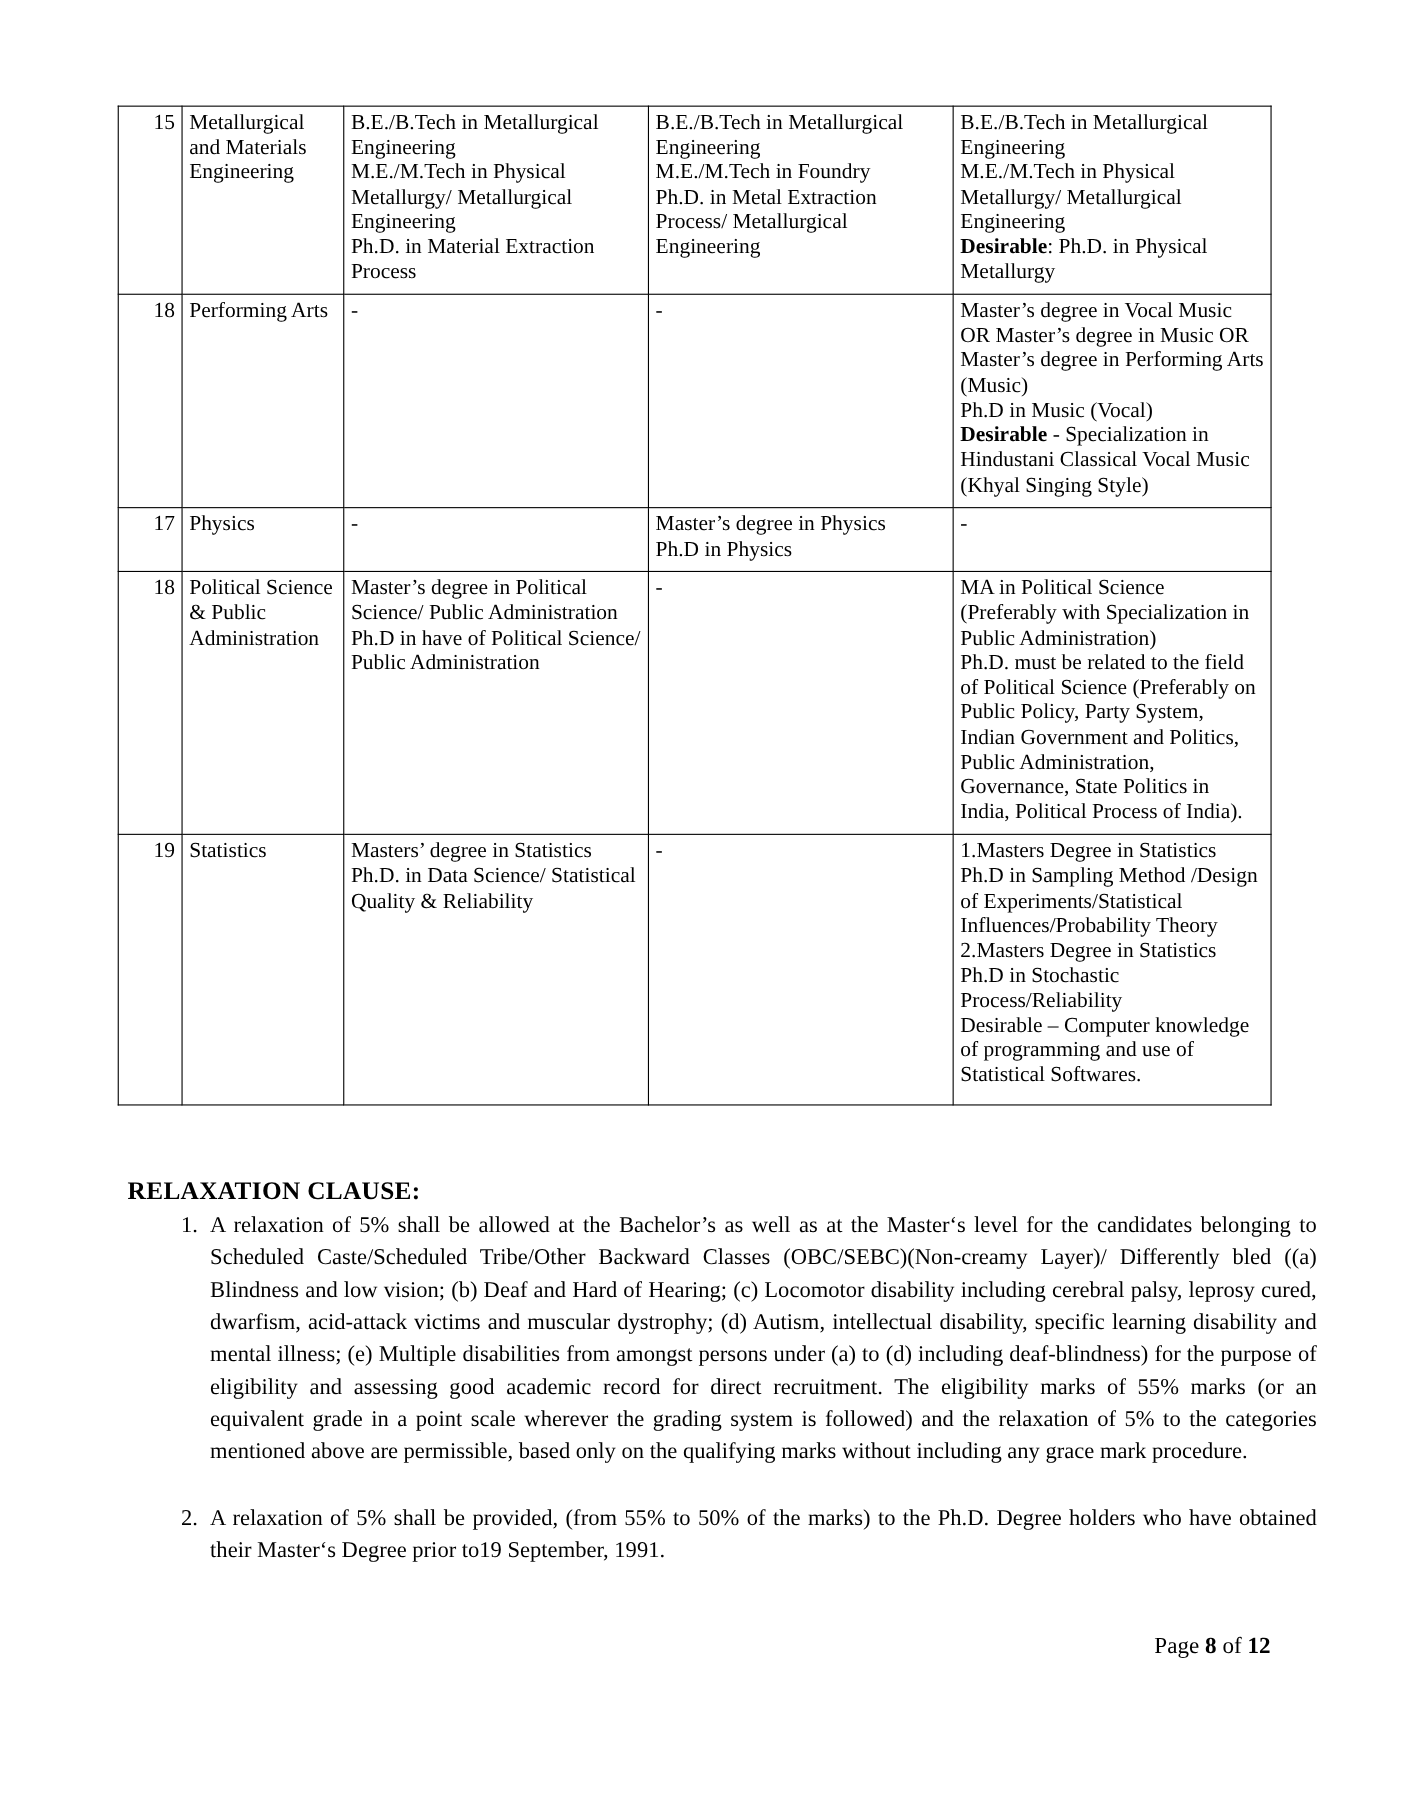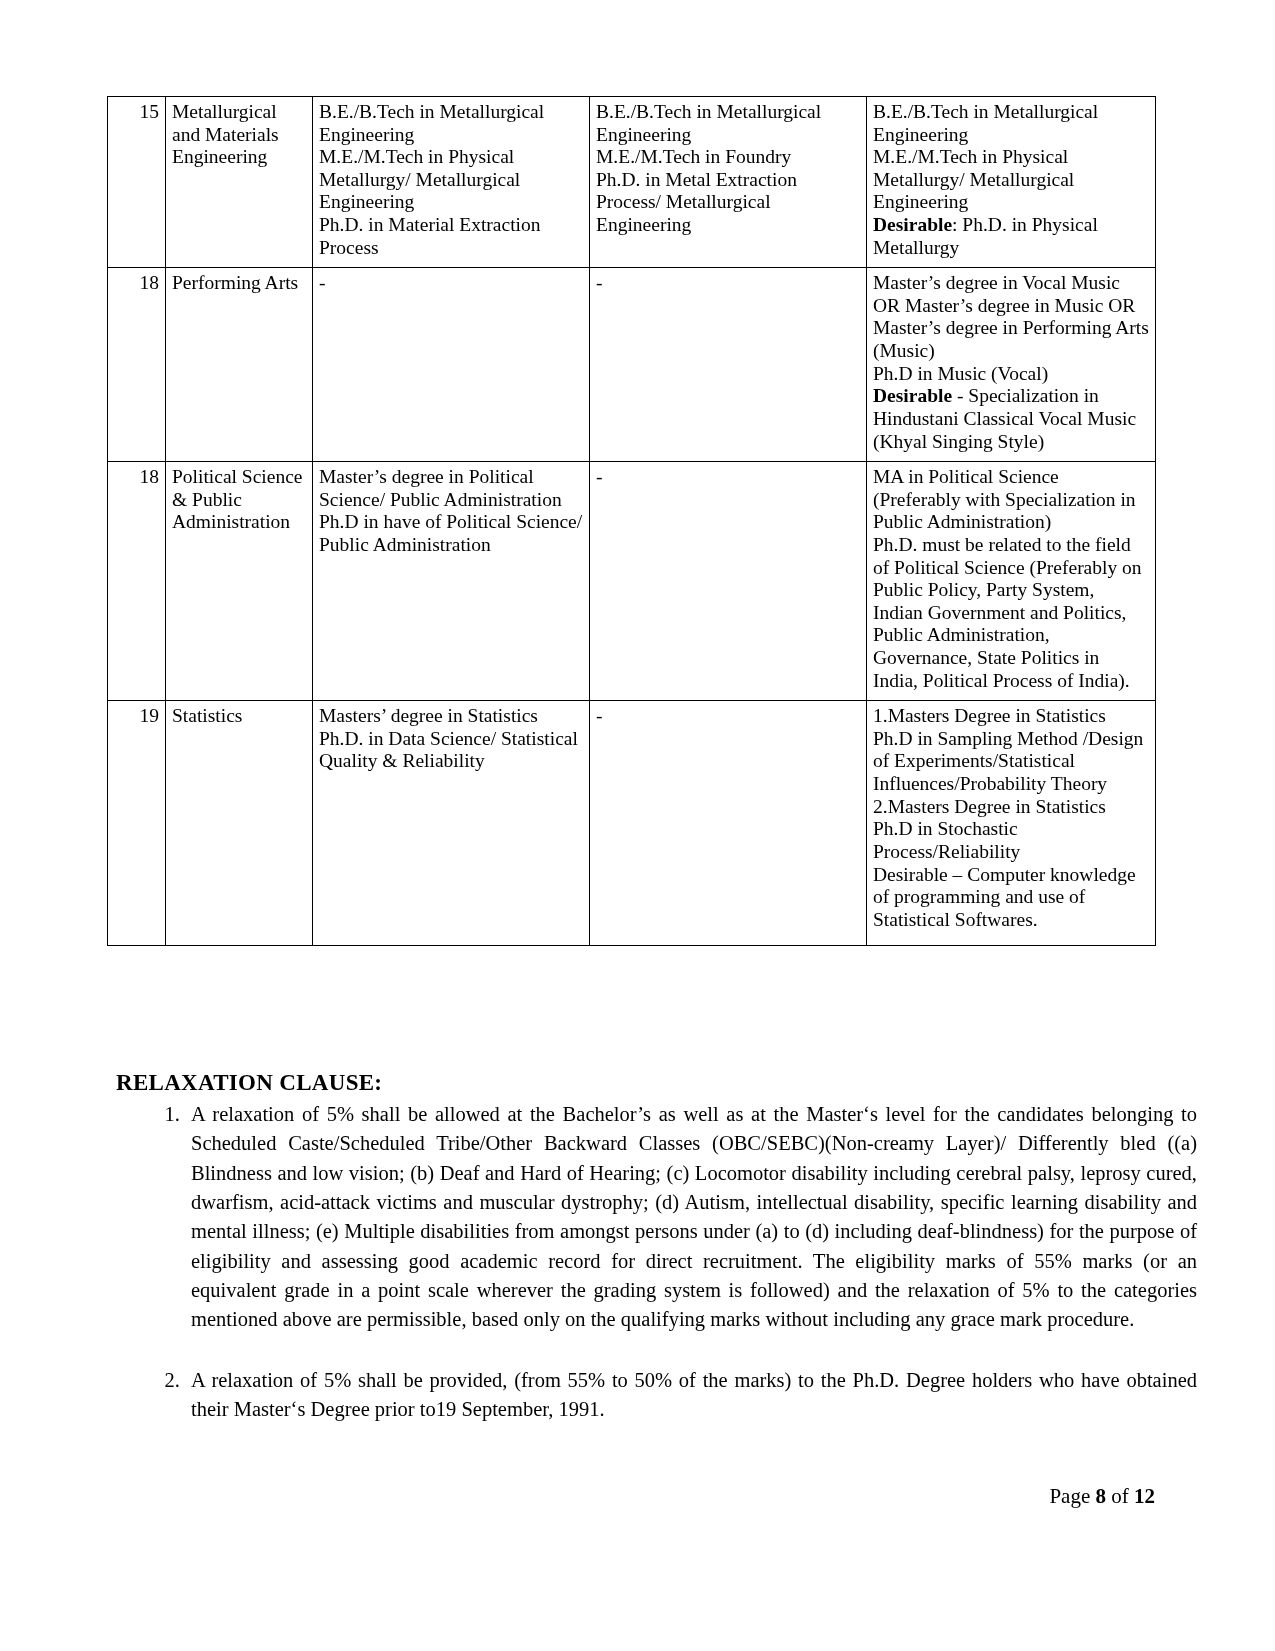--- a/index.html
+++ b/index.html
@@ -144,20 +144,34 @@
         <td>
           <p class="cell-p">-</p>
         </td>
         <td>
           <p class="cell-p">Master’s degree in Vocal Music OR Master’s degree in Music OR Master’s degree in Performing Arts (Music)</p>
           <p class="cell-p gap">Ph.D in Music (Vocal)</p>
           <p class="cell-p gap"><span class="bold">Desirable</span><span> -  Specialization in Hindustani Classical Vocal Music (Khyal Singing Style)</span></p>
         </td>
       </tr>
 
+      <tr>
+        <td class="sno">17</td>
+        <td>Physics</td>
+        <td>
+          <p class="cell-p">-</p>
+        </td>
+        <td>
+          <p class="cell-p" style="white-space:pre-line">Master’s degree in Physics
+Ph.D in Physics</p>
+        </td>
+        <td>
+          <p class="cell-p">-</p>
+        </td>
+      </tr>
 
       <tr>
         <td class="sno">18</td>
         <td>Political Science &amp; Public Administration</td>
         <td>
           <p class="cell-p">Master’s degree in Political Science/ Public Administration</p>
           <p class="cell-p gap">Ph.D in have of Political Science/ Public Administration</p>
         </td>
         <td>
           <p class="cell-p">-</p>

